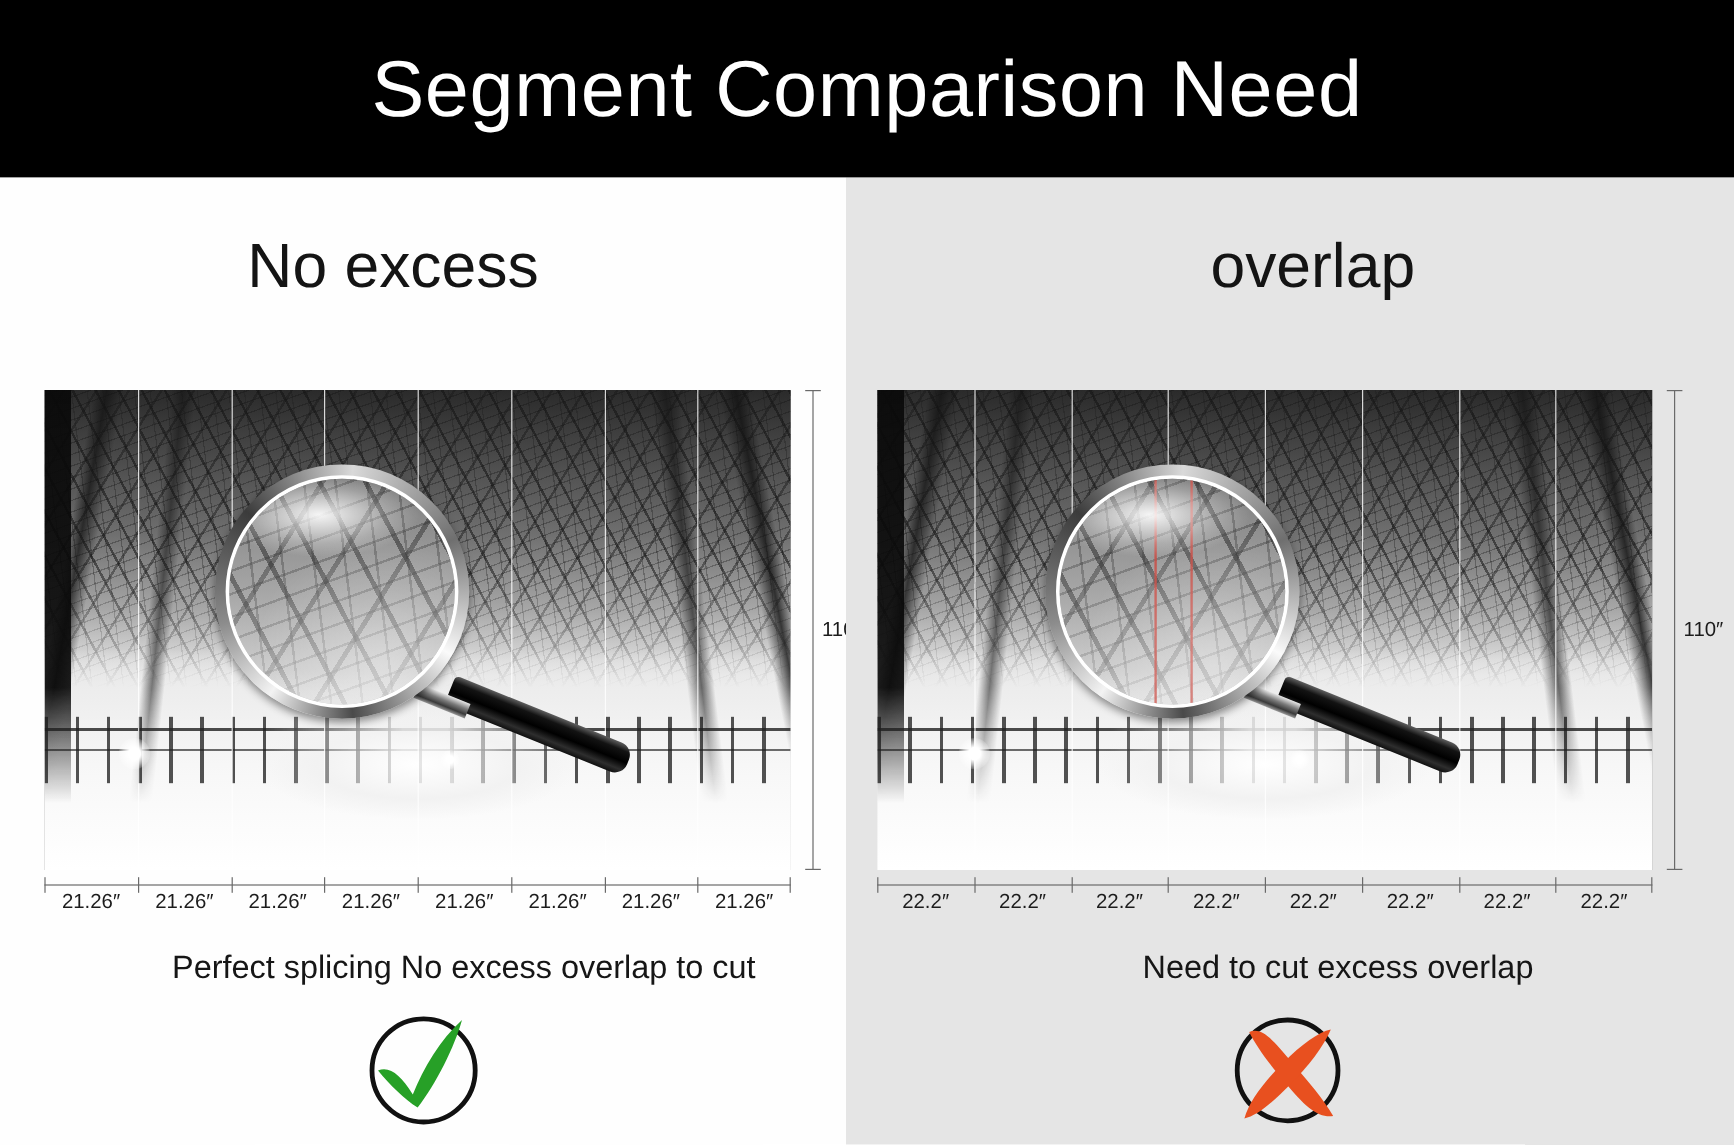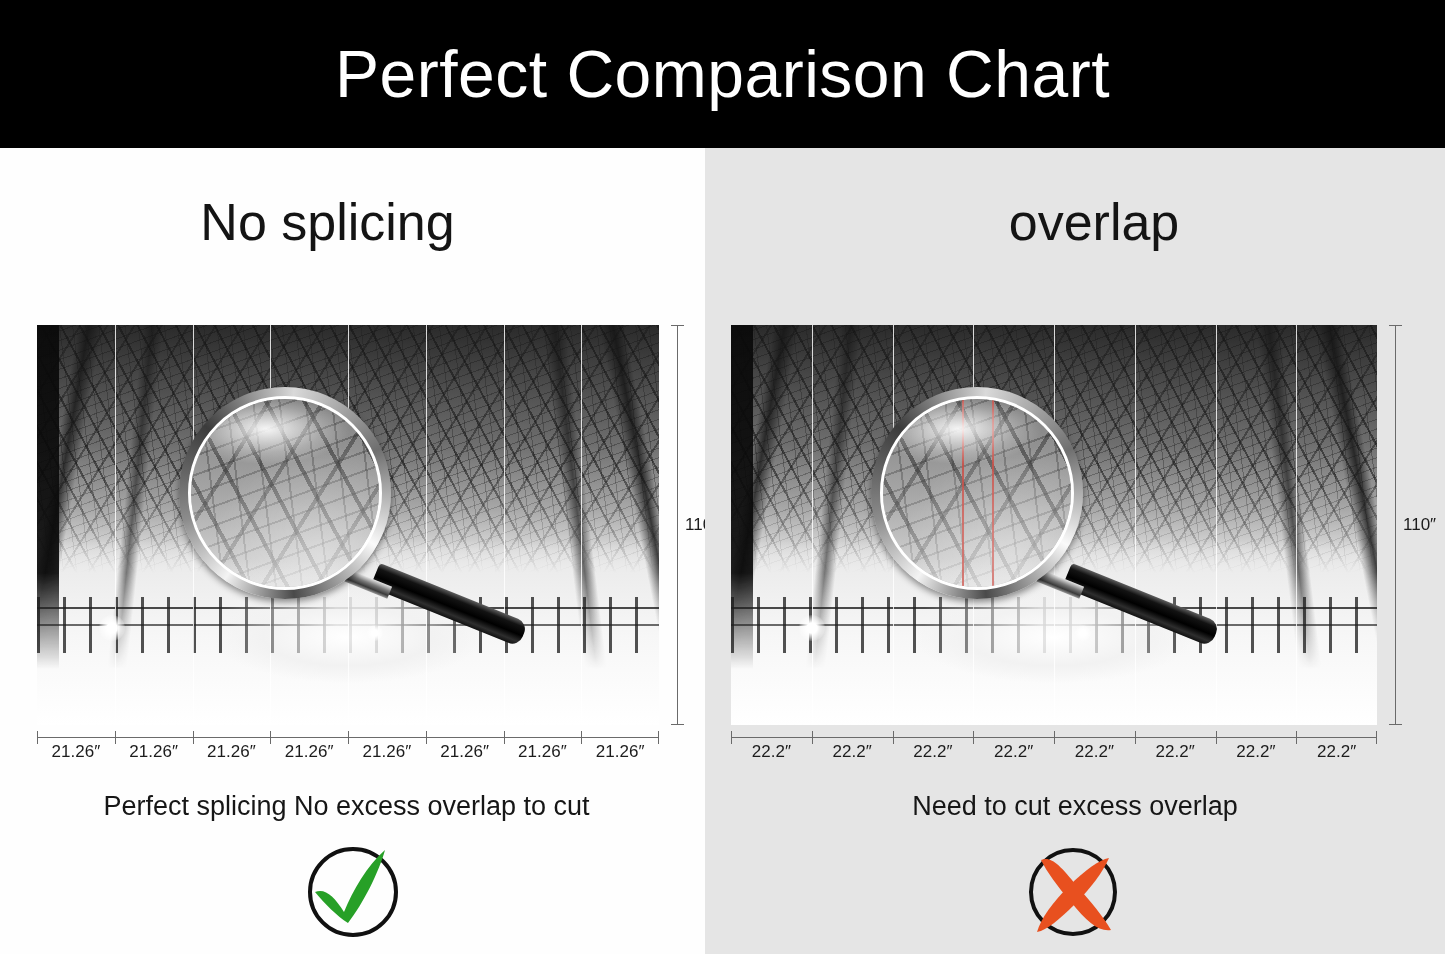--- a/index.html
+++ b/index.html
@@ -284,48 +284,49 @@
 
   
   .caption {
     position: absolute;
     top: 645px;
     width: 100%;
     text-align: center;
     font-size: 27px;
     color: #161616;
     line-height: 1;
+    padding-left: 40px;
   }
   .panel-left .caption { text-indent: -12px; }
 
   .verdict {
     position: absolute;
     top: 690px;
     width: 100%;
     display: flex;
     justify-content: center;
   }
   .panel-left .verdict  { padding-right: 24px; }
   .panel-right .verdict { padding-right: 10px; }
   .verdict svg { display: block; }
 </style>
 </head>
 <body>
 
 <div id="root">
 
   <div class="banner">
-    <div class="banner-title">Perfect Comparison Chart</div>
+    <div class="banner-title">Segment Comparison Need</div>
   </div>
 
   <div class="panels">
 
     <div class="panel panel-left">
 
-      <div class="panel-heading">No splicing</div>
+      <div class="panel-heading">No excess</div>
 
       <div class="figure figure-left">
 
         <div class="photo">
           <div class="scene"></div>
           <div class="branches"></div>
           <div class="trunks"></div>
           <div class="fence"></div>
           <div class="lamp" style="left:62px; top:290px;"></div>
           <div class="lamp" style="left:330px; top:300px; width:16px; height:16px;"></div>

